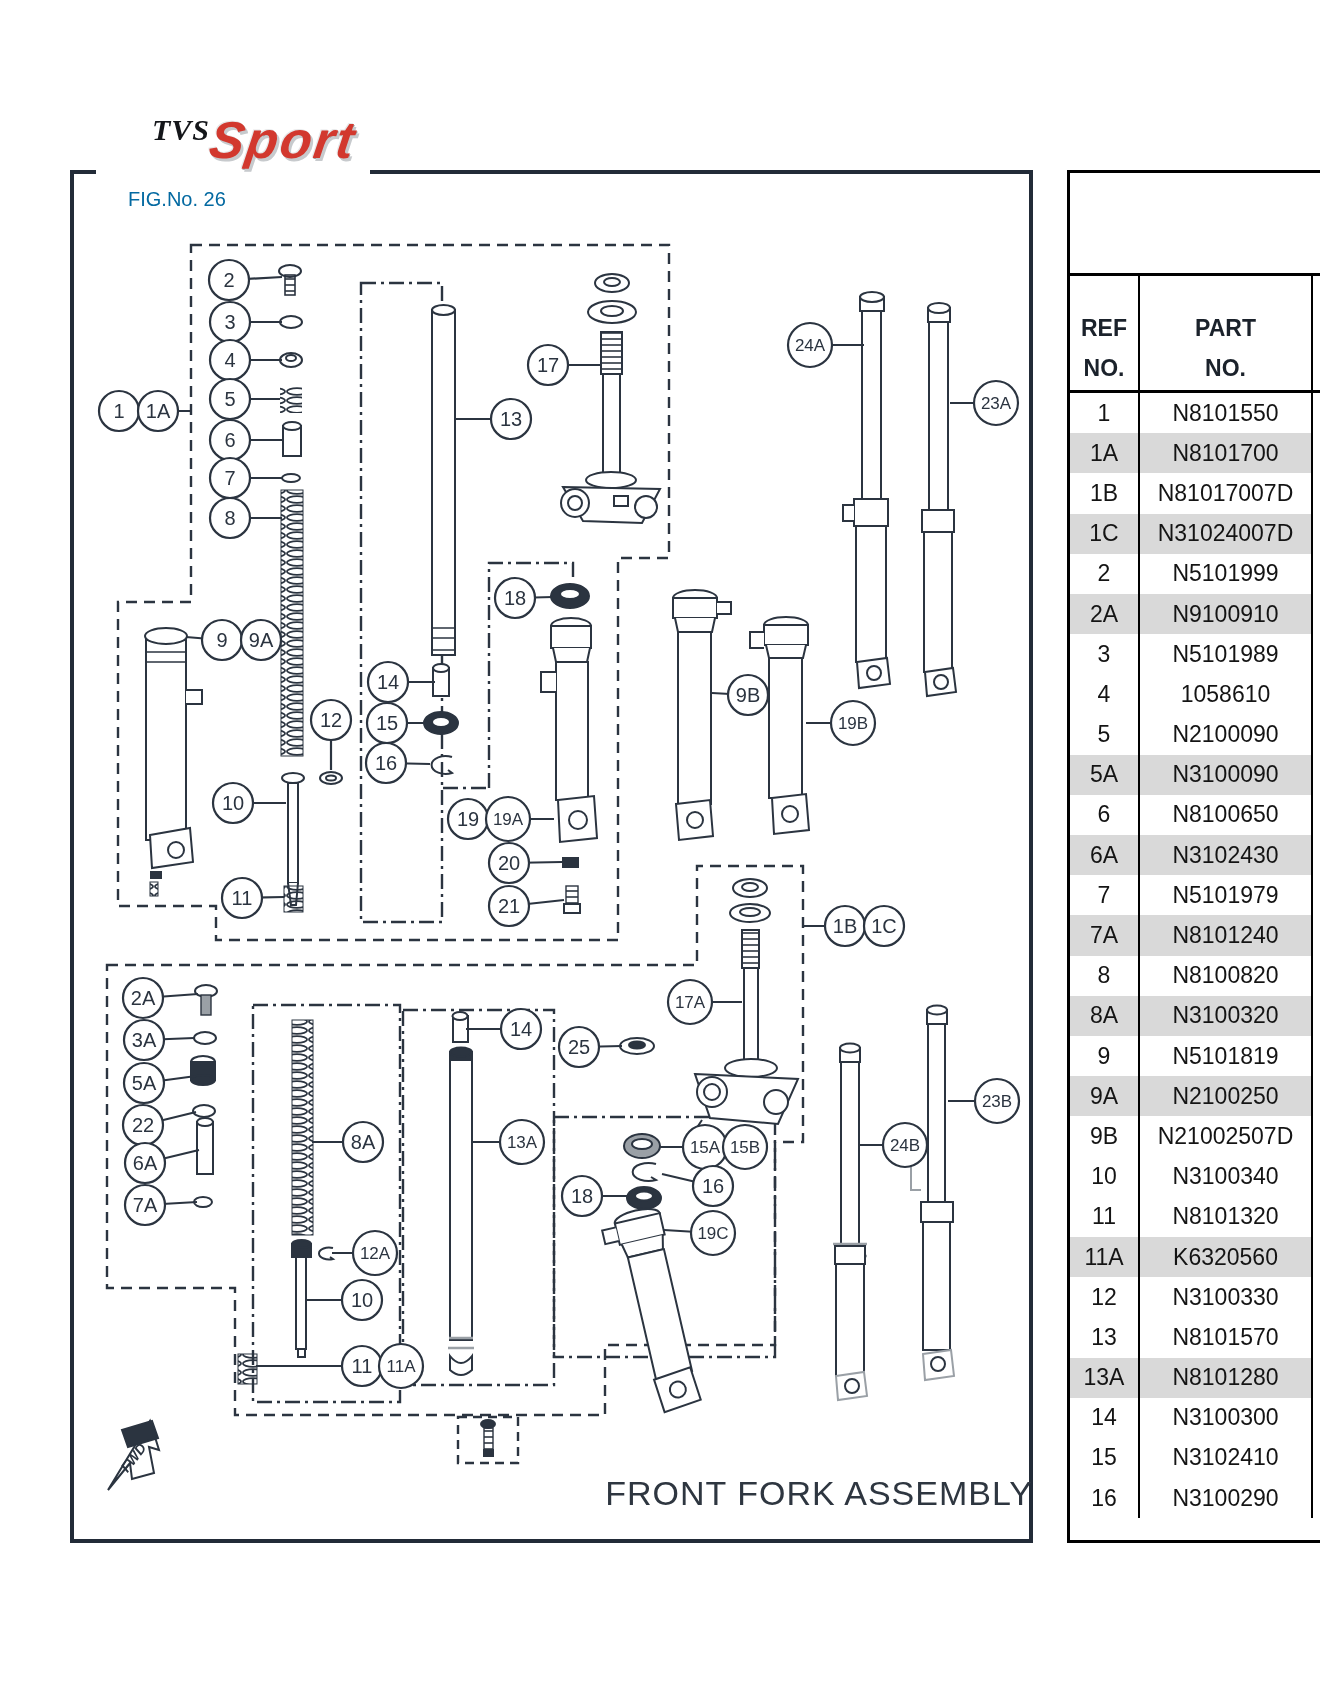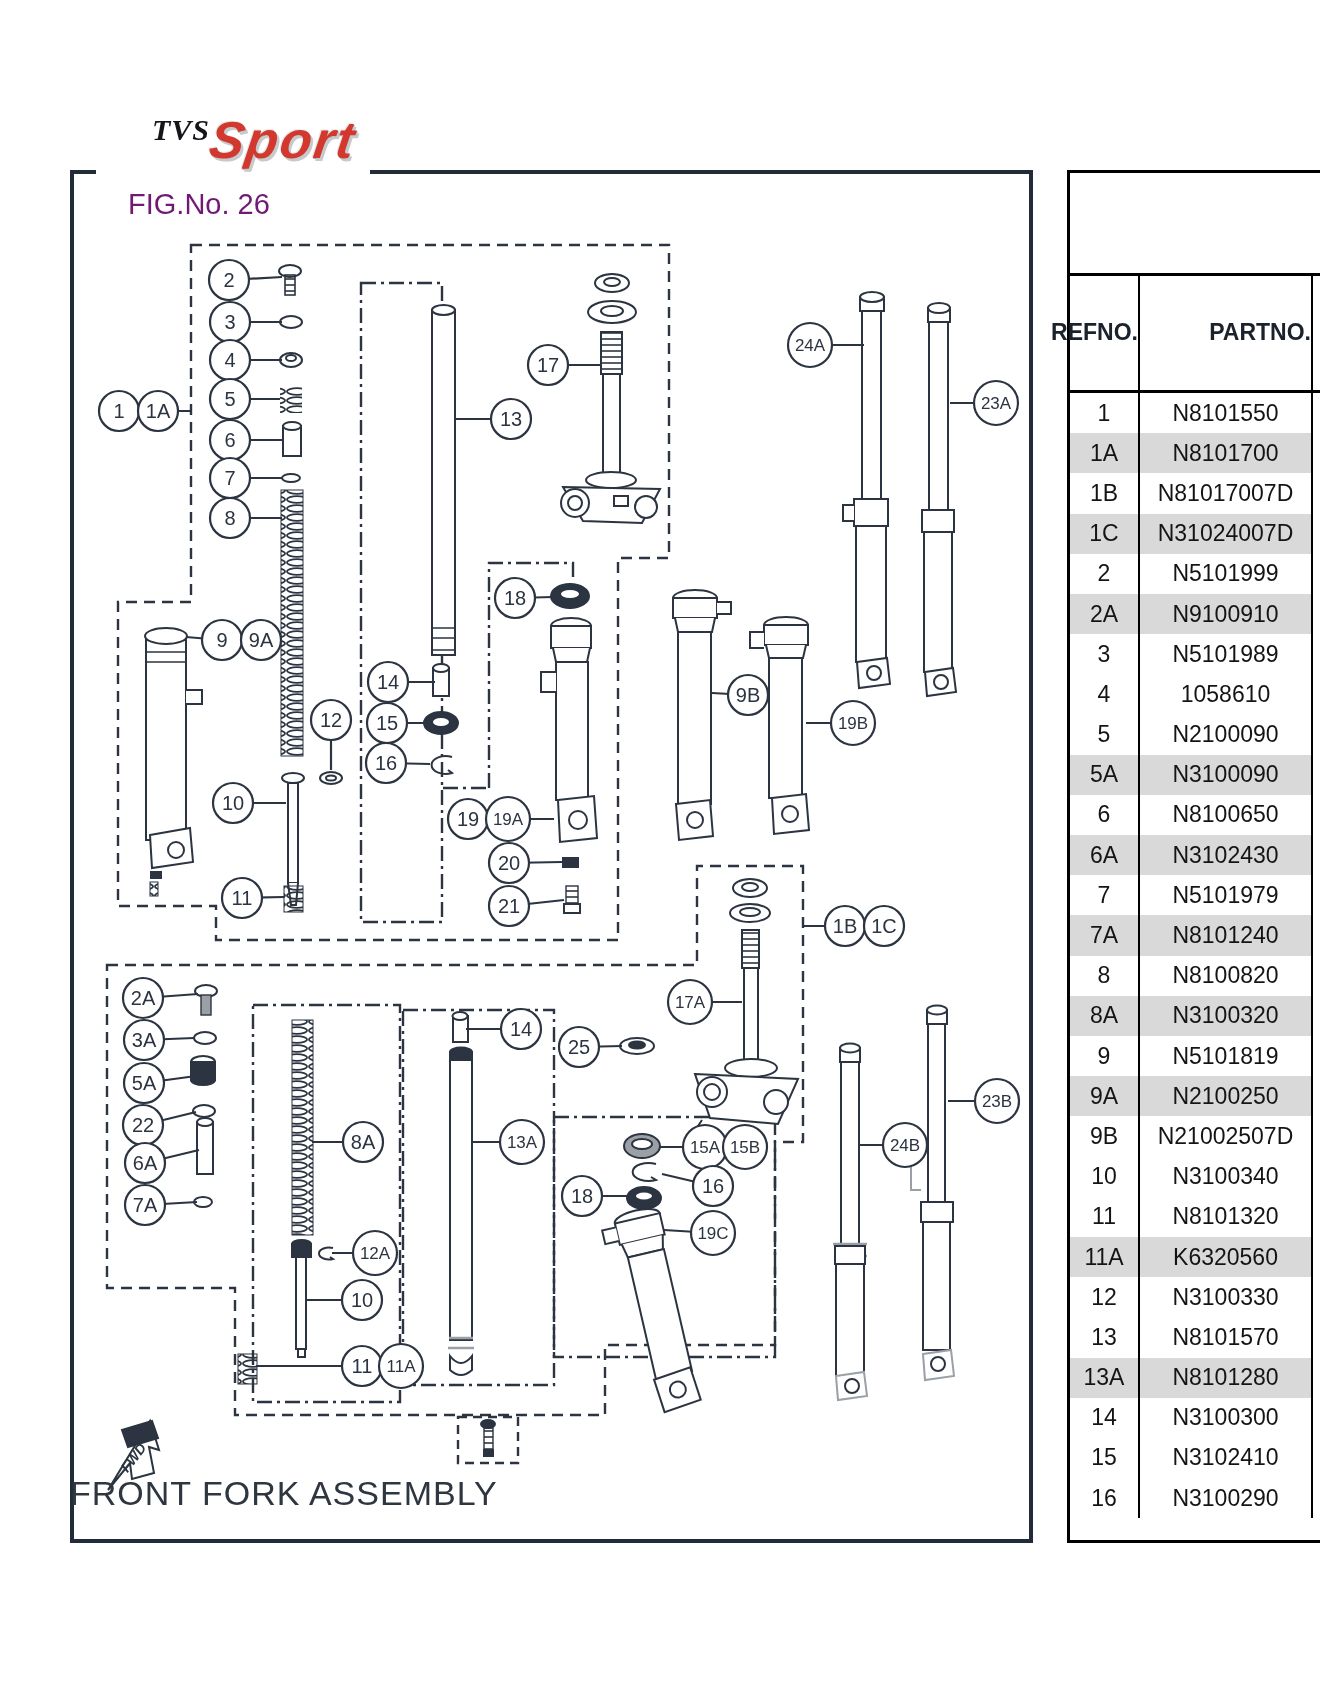--- a/index.html
+++ b/index.html
@@ -11,32 +11,32 @@
     border:4px solid #222b38;box-sizing:border-box;}
   #artwork{left:0;top:0;width:1320px;height:1700px;}
   
   #logo{left:96px;top:108px;padding:2px 14px 6px 8px;background:#fff;white-space:nowrap;}
   #logo .tvs{font-family:"Liberation Serif", serif;font-weight:bold;font-style:italic;
     font-size:30px;color:#14161a;letter-spacing:1px;vertical-align:18px;margin-left:48px;}
   #logo .sport{font-family:"Liberation Sans", sans-serif;font-weight:bold;font-style:italic;
     font-size:52px;color:#d2382e;letter-spacing:2px;
     text-shadow:3px 3px 0 #c7cacd,-1px -1px 0 #e6e7e8,1px 1px 0 #9ca0a3;
     display:inline-block;transform:skewX(-8deg);}
-  #fig-label{left:128px;top:188px;font-size:29px;color:#701a75;}
-  #main-title{left:70px;top:1474px;width:963px;text-align:left;
+  #fig-label{left:128px;top:188px;font-size:20px;color:#0369a1;}
+  #main-title{left:70px;top:1474px;width:963px;text-align:right;
     font-size:34px;color:#2e3640;letter-spacing:1px;}
   
   #parts-table{left:1067px;top:170px;width:259px;height:1373px;
     border:3px solid #000;box-sizing:border-box;background:#fff;}
   #pt-topbox{height:103px;border-bottom:3px solid #000;box-sizing:border-box;}
   #pt-head{height:117px;border-bottom:3px solid #000;box-sizing:border-box;display:flex;}
   .col-ref{width:70px;flex:0 0 70px;border-right:2.5px solid #000;box-sizing:border-box;}
   .col-part{width:173px;flex:0 0 173px;border-right:2.5px solid #000;box-sizing:border-box;text-align:right;}
   .col-stub{flex:1 1 auto;}
-  #pt-head .hcell{display:flex;flex-direction:row;justify-content:flex-end;
+  #pt-head .hcell{display:flex;flex-direction:column;justify-content:flex-end;
     align-items:center;font-weight:bold;font-size:23px;line-height:40px;padding-bottom:2px;}
   #pt-rows .prow{display:flex;height:40.2px;}
   #pt-rows .prow>div{display:flex;align-items:center;justify-content:center;
     font-size:23px;color:#141414;}
   #pt-rows .prow.shaded .col-ref,#pt-rows .prow.shaded .col-part{background:#d9d9d9;}
   text{font-family:"Liberation Sans", sans-serif;}
 </style>
 </head>
 <body>
 

